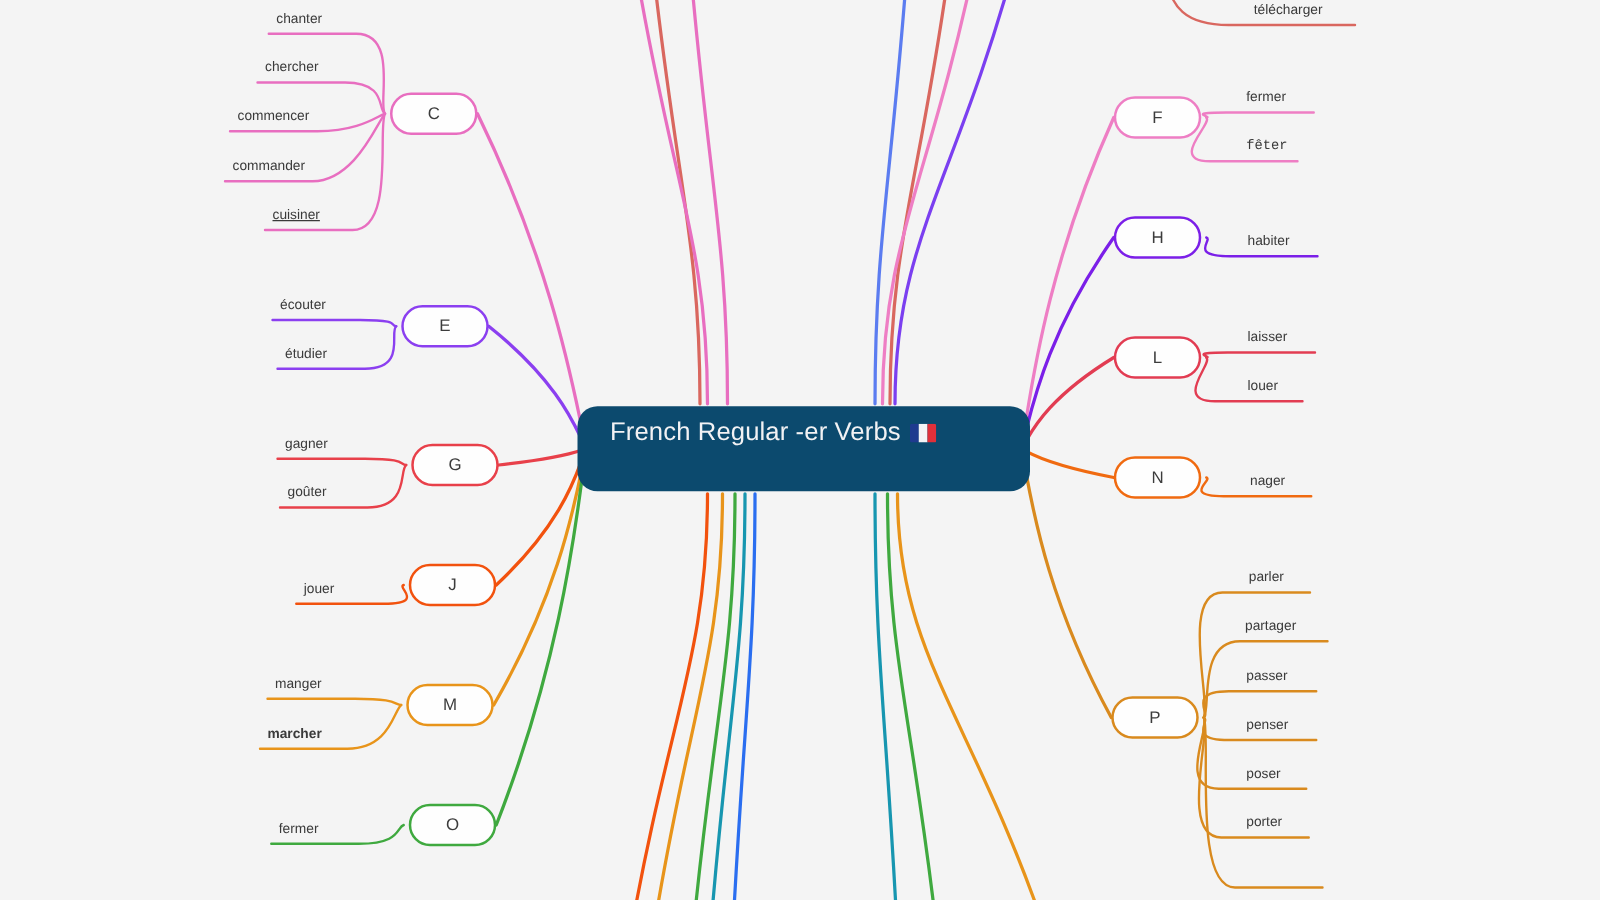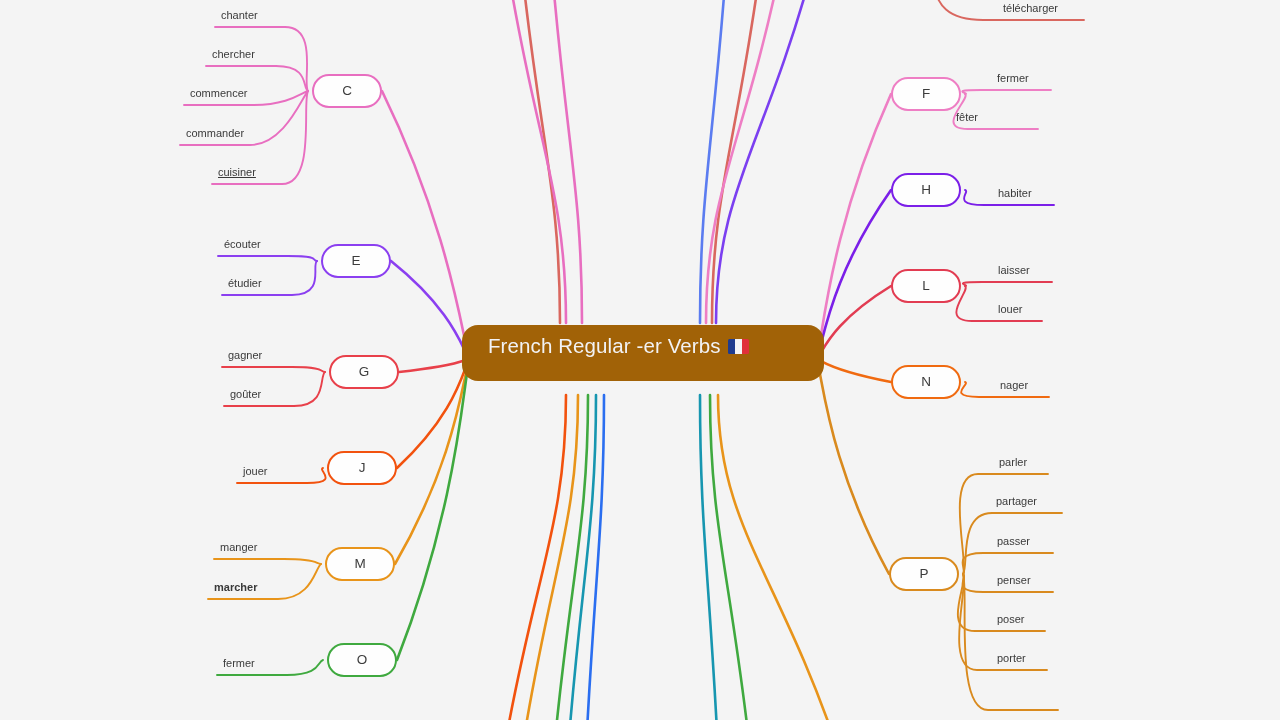--- a/index.html
+++ b/index.html
@@ -26,22 +26,22 @@
     width: 1280px;
     height: 720px;
     pointer-events: none;
   }
   
   .central-node {
     position: absolute;
     left: 462px;
     top: 325px;
     width: 362px;
-    height: 56px;
-    background: #a16207;
+    height: 68px;
+    background: #0c4a6e;
     border-radius: 16px;
     box-sizing: border-box;
     padding: 9px 0 0 26px;
     z-index: 30;
   }
   .central-title {
     color: #f2f2f4;
     font-size: 20.5px;
     font-weight: 400;
     letter-spacing: .1px;
@@ -227,21 +227,21 @@
       <div class="leaf r-align" style="left: 218px; top: 164px; text-decoration: underline;">cuisiner</div>
       <div class="leaf r-align" style="left: 224px; top: 236px;">écouter</div>
       <div class="leaf r-align" style="left: 228px; top: 275px;">étudier</div>
       <div class="leaf r-align" style="left: 228px; top: 347px;">gagner</div>
       <div class="leaf r-align" style="left: 230px; top: 386px;">goûter</div>
       <div class="leaf r-align" style="left: 243px; top: 463px;">jouer</div>
       <div class="leaf r-align" style="left: 220px; top: 539px;">manger</div>
       <div class="leaf r-align" style="left: 214px; top: 579px; font-weight: bold;">marcher</div>
       <div class="leaf r-align" style="left: 223px; top: 655px;">fermer</div>
       <div class="leaf" style="left: 997px; top: 70px;">fermer</div>
-      <div class="leaf" style="left: 956px; top: 109px;">fêter</div>
+      <div class="leaf" style="left: 997px; top: 109px; font-family: Liberation Mono, monospace;">fêter</div>
       <div class="leaf" style="left: 998px; top: 185px;">habiter</div>
       <div class="leaf" style="left: 998px; top: 262px;">laisser</div>
       <div class="leaf" style="left: 998px; top: 301px;">louer</div>
       <div class="leaf" style="left: 1000px; top: 377px;">nager</div>
       <div class="leaf" style="left: 999px; top: 454px;">parler</div>
       <div class="leaf" style="left: 996px; top: 493px;">partager</div>
       <div class="leaf" style="left: 997px; top: 533px;">passer</div>
       <div class="leaf" style="left: 997px; top: 572px;">penser</div>
       <div class="leaf" style="left: 997px; top: 611px;">poser</div>
       <div class="leaf" style="left: 997px; top: 650px;">porter</div>

